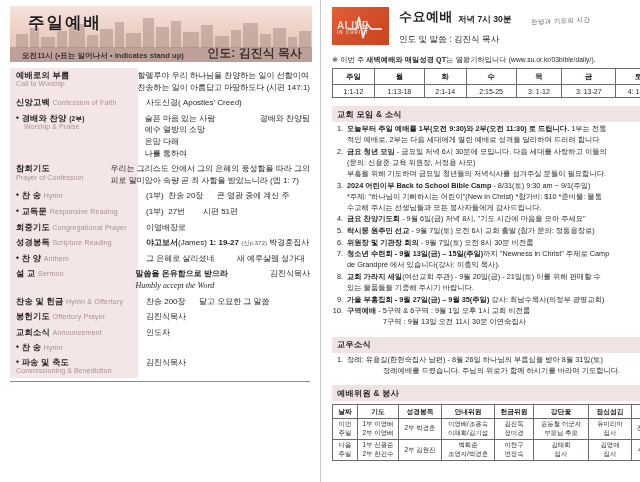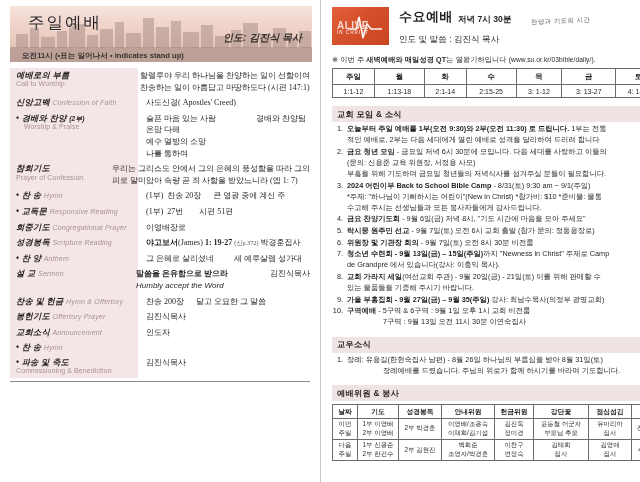--- a/index.html
+++ b/index.html
@@ -57,21 +57,21 @@
     position: absolute;
     left: 0; right: 0; bottom: 0;
     height: 15px;
     background: rgba(168,140,134,0.62);
   }
   .banner-title {
     position: absolute;
     left: 18px;
     top: 6px;
     font-size: 16.5px;
-    font-weight: normal;
+    font-weight: bold;
     letter-spacing: 2px;
     color: #231f20;
     text-shadow: 0 1px 0 rgba(255,255,255,0.45);
   }
   .banner-sub-en {
     position: absolute;
     right: 10px;
     top: 12px;
     font-family: "Liberation Serif", "DejaVu Serif", serif;
     font-style: italic;
@@ -83,25 +83,24 @@
     position: absolute;
     left: 12px;
     bottom: 1px;
     font-size: 7.6px;
     font-weight: bold;
     color: #3a3330;
   }
   .banner-leader {
     position: absolute;
     right: 10px;
-    bottom: 17px;
-    font-size: 10px;
+    bottom: 0;
+    font-size: 12px;
     font-weight: bold;
     color: #3a3330;
-    font-style: italic;
   }
 
   
   .order {
     position: relative;
     margin: 6px 8px 0 10px;
   }
   .order-bg {
     position: absolute;
     left: 0;
@@ -125,21 +124,20 @@
     width: 128px;
     box-sizing: border-box;
     padding: 2px 6px 2px 6px;
     line-height: 1.25;
   }
   .ko {
     font-size: 8.3px;
     font-weight: bold;
     color: #231f20;
     letter-spacing: 0.2px;
-    font-style: italic;
   }
   .ko .small {
     font-size: 6.6px;
     font-weight: bold;
   }
   .en {
     font-size: 7px;
     color: #a89097;
     letter-spacing: 0.1px;
   }
@@ -155,24 +153,23 @@
   .ovalue {
     flex: 1;
     padding: 2px 2px 2px 8px;
     font-size: 8px;
     line-height: 1.45;
     color: #231f20;
   }
   .ovalue .line {
     display: block;
     white-space: pre;
-    font-family: Liberation Serif, serif;
   }
   .ovalue .b { font-weight: bold; }
-  .ovalue .it { font-style: italic; font-family: Liberation Sans, sans-serif; }
+  .ovalue .it { font-style: italic; font-family: Liberation Serif, serif; }
   .ovalue .tiny { font-size: 6.2px; color: #55504f; }
   .ovalue .sp-lg { display: inline-block; width: 42px; }
   .order-rule {
     margin: 3px 0 0 0;
     border-top: 1px solid #8f8a89;
   }
 
   
   .rc-inner {
     padding: 7px 9px 0 11px;
@@ -381,22 +378,22 @@
               <span class="line">사도신경(&nbsp;Apostles'&nbsp;Creed)</span>
             </div>
           </div>
           <div class="orow">
             <div class="olabel">
               <div class="ko"><span class="star">• </span>경배와 찬양 <span class="small">(2부)</span></div>
               <div class="en" style="padding-left: 8px;">Worship &amp; Praise</div>
             </div>
             <div class="ovalue">
               <span class="line">슬픈&nbsp;마음&nbsp;있는&nbsp;사람&nbsp;&nbsp;&nbsp;&nbsp;&nbsp;&nbsp;&nbsp;&nbsp;&nbsp;&nbsp;&nbsp;&nbsp;&nbsp;&nbsp;&nbsp;&nbsp;&nbsp;&nbsp;&nbsp;&nbsp;경배와&nbsp;찬양팀</span>
+              <span class="line">예수&nbsp;열방의&nbsp;소망</span>
               <span class="line">온맘&nbsp;다해</span>
-              <span class="line">예수&nbsp;열방의&nbsp;소망</span>
               <span class="line">나를&nbsp;통하여</span>
             </div>
           </div>
           <div class="orow">
             <div class="olabel">
               <div class="ko">참회기도</div>
               <div class="en">Prayer of Confession</div>
             </div>
             <div class="ovalue">
               <span class="line">우리는&nbsp;그리스도&nbsp;안에서&nbsp;그의&nbsp;은혜의&nbsp;풍성함을&nbsp;따라&nbsp;그의</span>

